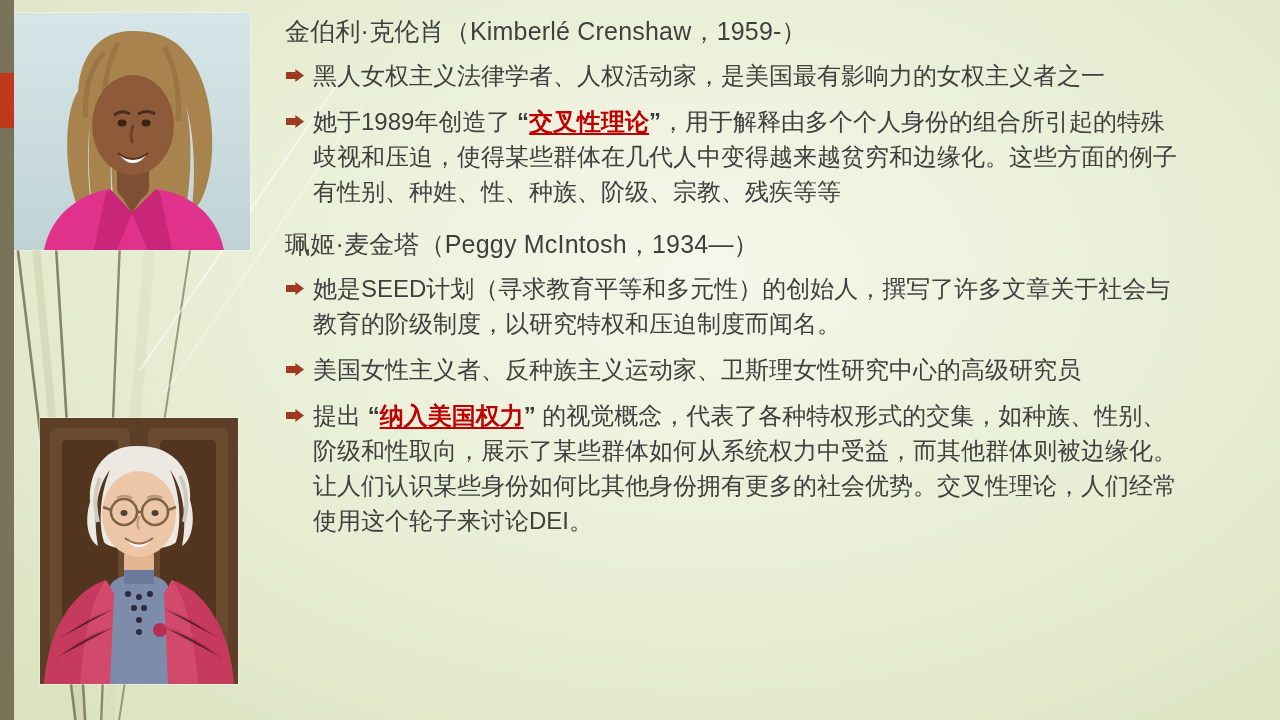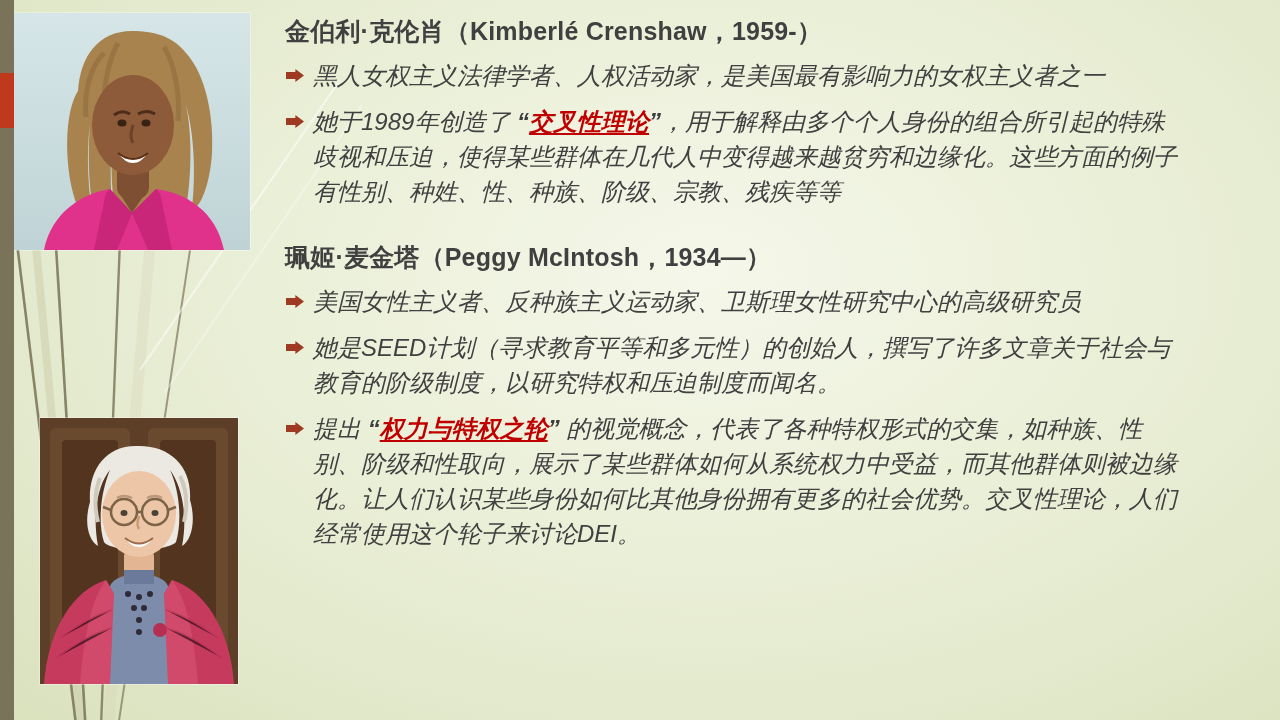--- a/index.html
+++ b/index.html
@@ -29,33 +29,33 @@
   .photo-top { left:14px; top:13px; width:236px; height:237px; }
   .photo-bottom { left:40px; top:418px; width:198px; height:266px; }
   .photo svg { display:block; width:100%; height:100%; }
 
   
   .content {
     position:absolute; left:285px; top:14px; width:898px; z-index:5;
     color: var(--text, #404040);
   }
   .sec-title {
-    font-size:25px; font-weight:700; line-height:35px;
+    font-size:25px; font-weight:400; line-height:35px;
     color: var(--text, #404040);
     margin-bottom:9px; letter-spacing:0.2px;
   }
-  .sec-title.second { margin-top:31px; }
+  .sec-title.second { margin-top:18px; }
   .bullet { display:flex; align-items:flex-start; margin-bottom:11px; }
   .bullet-arrow {
     flex:0 0 auto; width:18px; height:13px; margin:11px 9px 0 1px;
     background: var(--bullet, #9e3a22);
     clip-path: polygon(0 24%, 52% 24%, 52% 0, 100% 50%, 52% 100%, 52% 76%, 0 76%);
     border-radius:1px;
   }
-  .bullet-text { font-size:24px; line-height:35px;font-style:italic; }
+  .bullet-text { font-size:24px; line-height:35px; }
   .dq { font-weight:700; color:#3d3d3d; }
   .link {
     color: var(--link, #c00000); font-weight:700;
     text-decoration:underline; text-underline-offset:3px; cursor:pointer;
   }
 </style>
 </head>
 <body>
 
 <div class="slide">
@@ -166,28 +166,28 @@
     <div class="bullet">
       <span class="bullet-arrow"></span>
       <span class="bullet-text"><span>她于1989年创造了 </span><span class="dq">“</span><span class="link">交叉性理论</span><span class="dq">”</span><span>，用于解释由多个个人身份的组合所引起的特殊歧视和压迫，使得某些群体在几代人中变得越来越贫穷和边缘化。这些方面的例子有性别、种姓、性、种族、阶级、宗教、残疾等等</span></span>
     </div>
 
 
     <div class="sec-title second">珮姬·麦金塔（Peggy McIntosh，1934—）</div>
 
     <div class="bullet">
       <span class="bullet-arrow"></span>
-      <span class="bullet-text">美国女性主义者、反种族主义运动家、卫斯理女性研究中心的高级研究员</span>
+      <span class="bullet-text">她是SEED计划（寻求教育平等和多元性）的创始人，撰写了许多文章关于社会与教育的阶级制度，以研究特权和压迫制度而闻名。</span>
     </div>
 
     <div class="bullet">
       <span class="bullet-arrow"></span>
-      <span class="bullet-text">她是SEED计划（寻求教育平等和多元性）的创始人，撰写了许多文章关于社会与教育的阶级制度，以研究特权和压迫制度而闻名。</span>
+      <span class="bullet-text">美国女性主义者、反种族主义运动家、卫斯理女性研究中心的高级研究员</span>
     </div>
 
 
     <div class="bullet">
       <span class="bullet-arrow"></span>
-      <span class="bullet-text"><span>提出 </span><span class="dq">“</span><span class="link">权力与特权之轮</span><span class="dq">”</span><span> 的视觉概念，代表了各种特权形式的交集，如种族、性别、阶级和性取向，展示了某些群体如何从系统权力中受益，而其他群体则被边缘化。让人们认识某些身份如何比其他身份拥有更多的社会优势。交叉性理论，人们经常使用这个轮子来讨论DEI。</span></span>
+      <span class="bullet-text"><span>提出 </span><span class="dq">“</span><span class="link">纳入美国权力</span><span class="dq">”</span><span> 的视觉概念，代表了各种特权形式的交集，如种族、性别、阶级和性取向，展示了某些群体如何从系统权力中受益，而其他群体则被边缘化。让人们认识某些身份如何比其他身份拥有更多的社会优势。交叉性理论，人们经常使用这个轮子来讨论DEI。</span></span>
     </div>
 
   </div>
 </div>
 
 </body></html>

